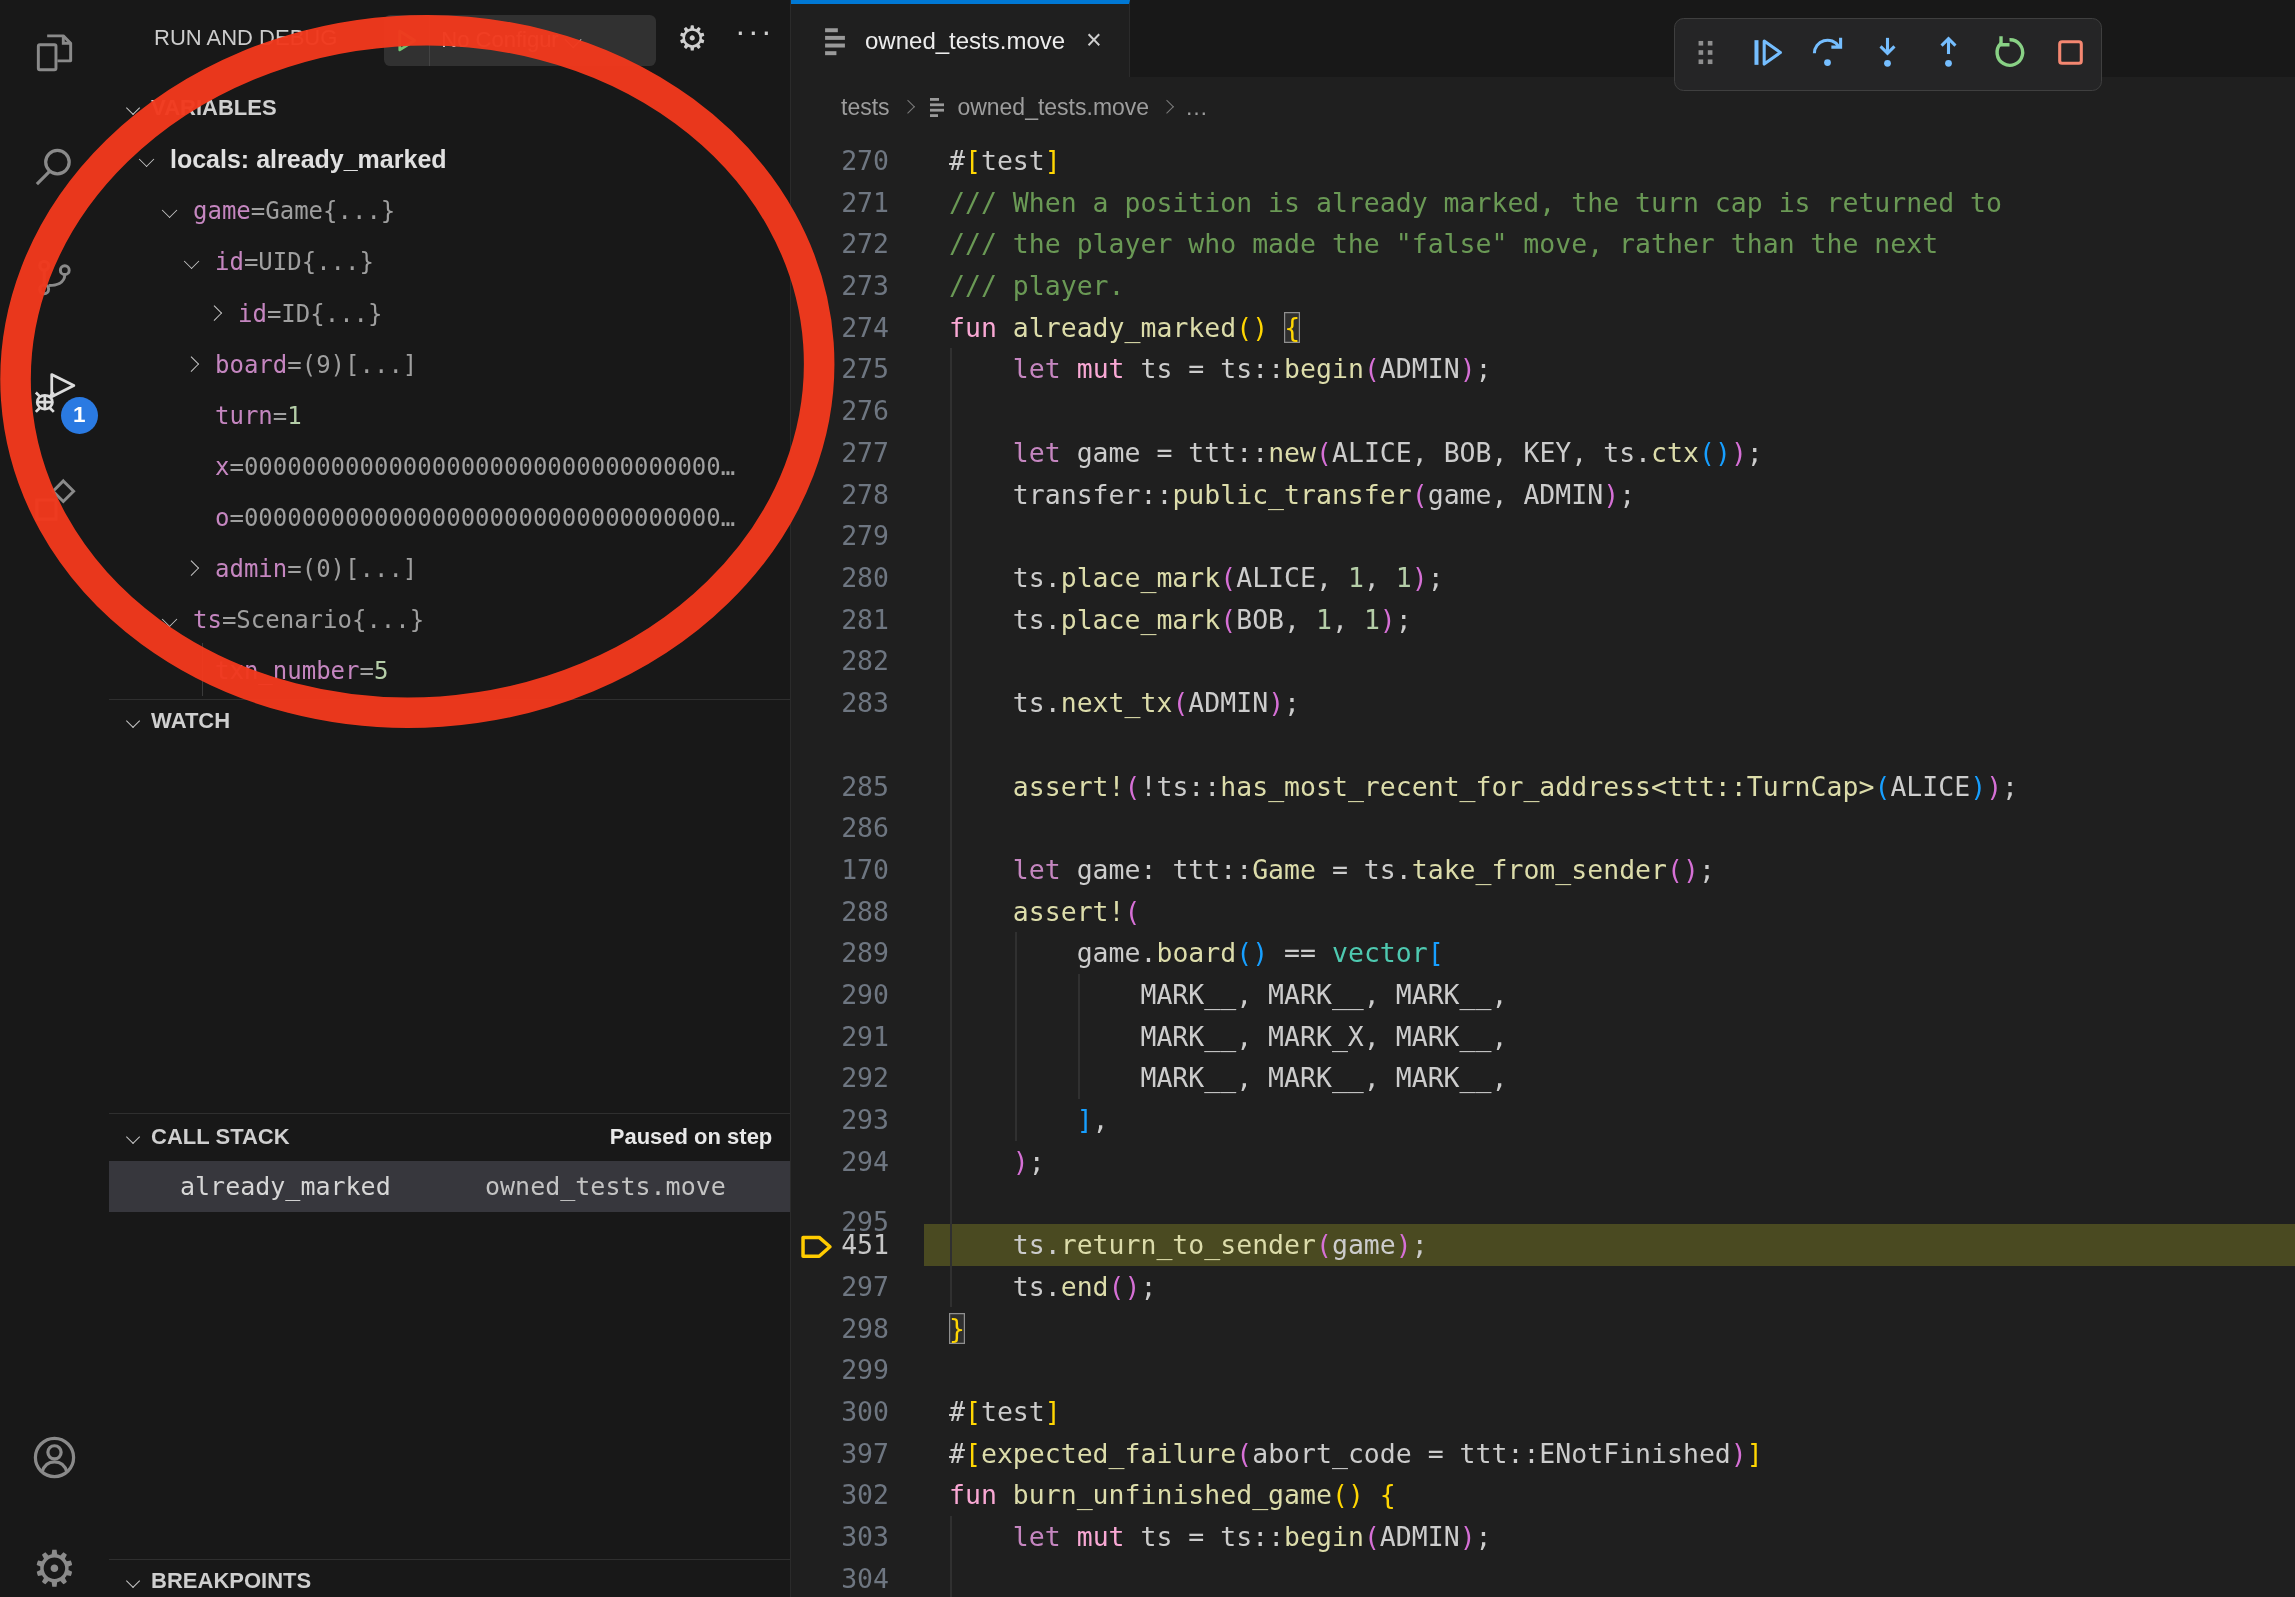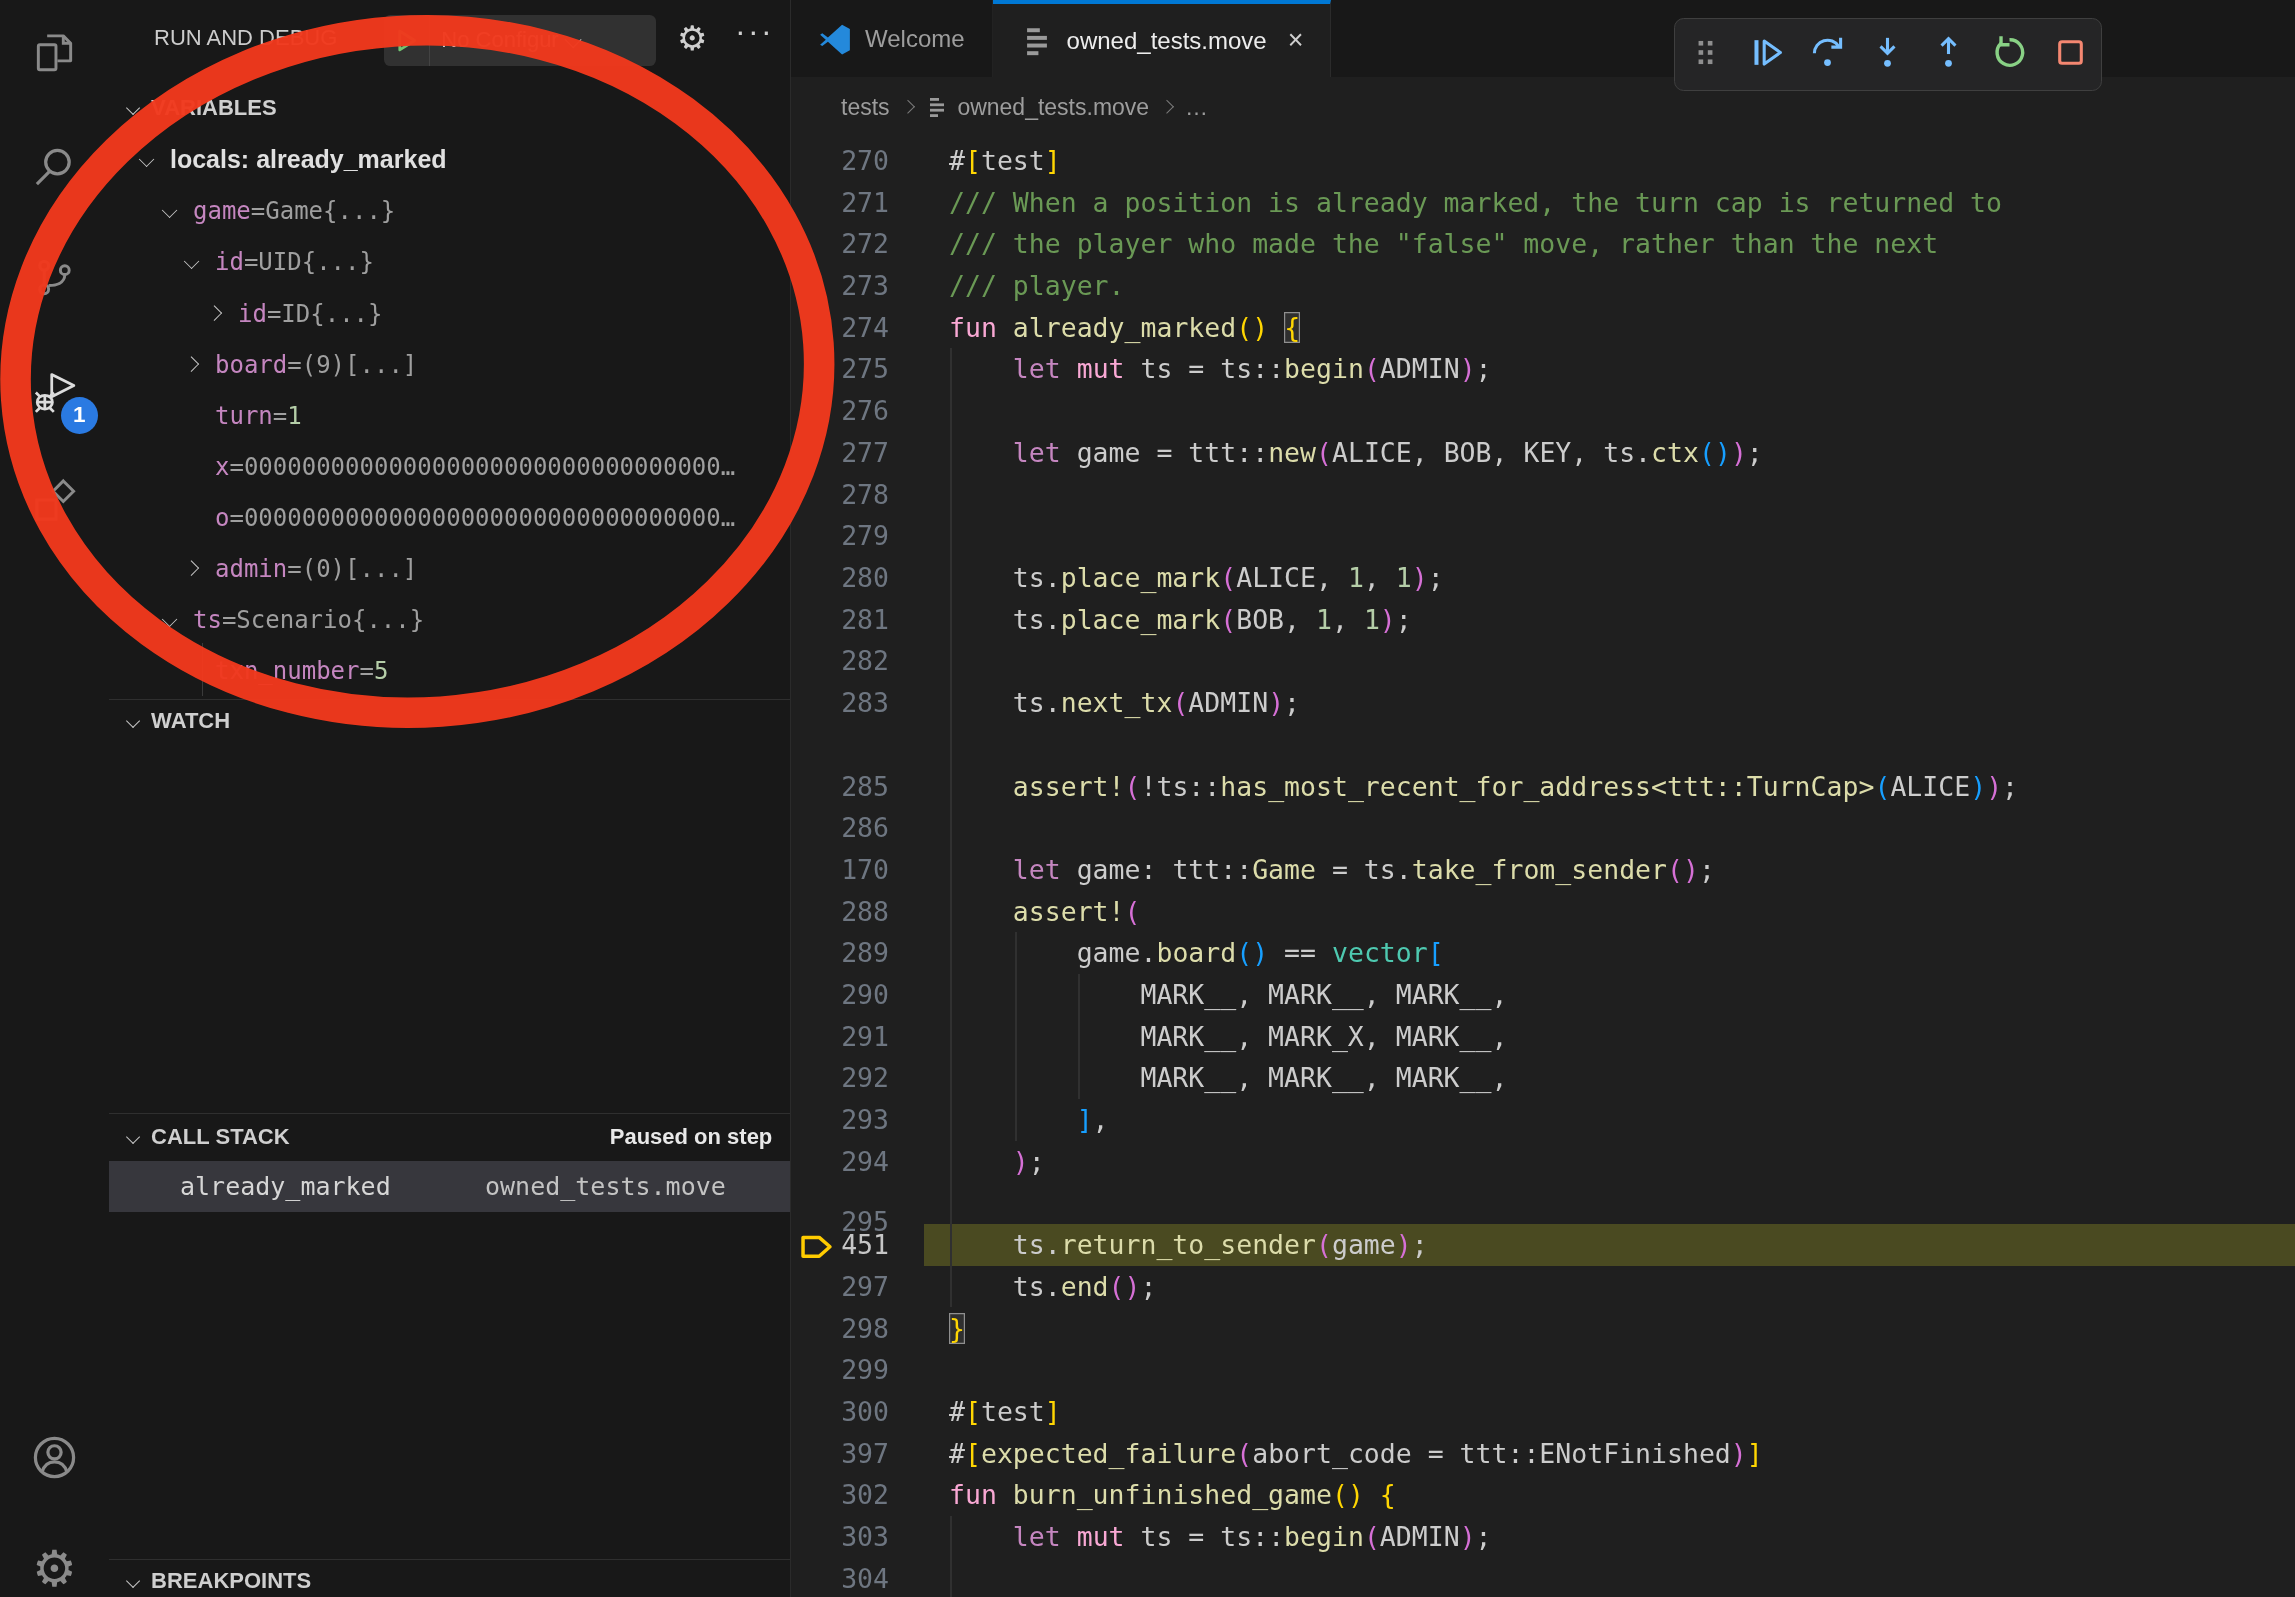--- a/index.html
+++ b/index.html
@@ -261,28 +261,20 @@
 
     <div class="sec-sep" style="top:1559px;"></div>
     <div class="sec-header" style="top:1561px;">
       <span class="chev down"></span>
       <span>BREAKPOINTS</span>
     </div>
   </div>
 
   <div id="editor">
     <div id="tab-bar">
-        <div class="tab">
-          <span class="ticon">
-            <svg viewBox="0 0 48 48">
-              <path d="M34 4 L14 22 L6 16 L3 18 L11 25 L3 32 L6 34 L14 28 L34 46 L45 40 V10 Z" fill="#2489db"></path>
-            </svg>
-          </span>
-          <span>Welcome</span>
-        </div>
         <div class="tab active">
           <span class="ticon">
             <svg viewBox="0 0 24 24" fill="#9a9a9a">
               <rect x="5" y="3" width="9" height="2.8"></rect>
               <rect x="5" y="8.4" width="14" height="2.8"></rect>
               <rect x="5" y="13.8" width="14" height="2.8"></rect>
               <rect x="5" y="19.2" width="8" height="2.8"></rect>
             </svg>
           </span>
           <span>owned_tests.move</span>
@@ -332,20 +324,21 @@
         <div class="code-row" style="top: 390px;">
           <span class="ln">276</span>
           <span class="lt"></span>
         </div>
         <div class="code-row" style="top: 432px;">
           <span class="ln">277</span>
           <span class="lt"><span class="s-tx">    </span><span class="s-kw">let</span><span class="s-tx"> game = ttt::</span><span class="s-fn">new</span><span class="s-b2">(</span><span class="s-tx">ALICE, BOB, KEY, ts.</span><span class="s-fn">ctx</span><span class="s-b3">(</span><span class="s-b3">)</span><span class="s-b2">)</span><span class="s-tx">;</span></span>
         </div>
         <div class="code-row" style="top: 474px;">
           <span class="ln">278</span>
+          <span class="lt"><span class="s-tx">    transfer::</span><span class="s-fn">public_transfer</span><span class="s-b2">(</span><span class="s-tx">game, ADMIN</span><span class="s-b2">)</span><span class="s-tx">;</span></span>
         </div>
         <div class="code-row" style="top: 515px;">
           <span class="ln">279</span>
           <span class="lt"></span>
         </div>
         <div class="code-row" style="top: 557px;">
           <span class="ln">280</span>
           <span class="lt"><span class="s-tx">    ts.</span><span class="s-fn">place_mark</span><span class="s-b2">(</span><span class="s-tx">ALICE, </span><span class="s-num">1</span><span class="s-tx">, </span><span class="s-num">1</span><span class="s-b2">)</span><span class="s-tx">;</span></span>
         </div>
         <div class="code-row" style="top: 599px;">

